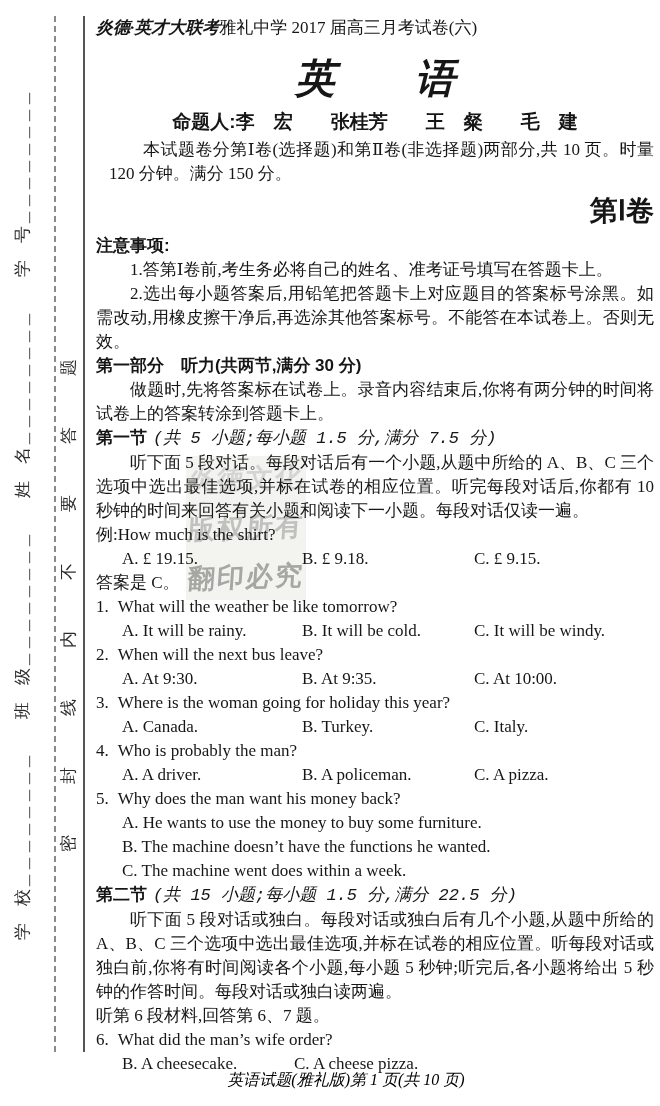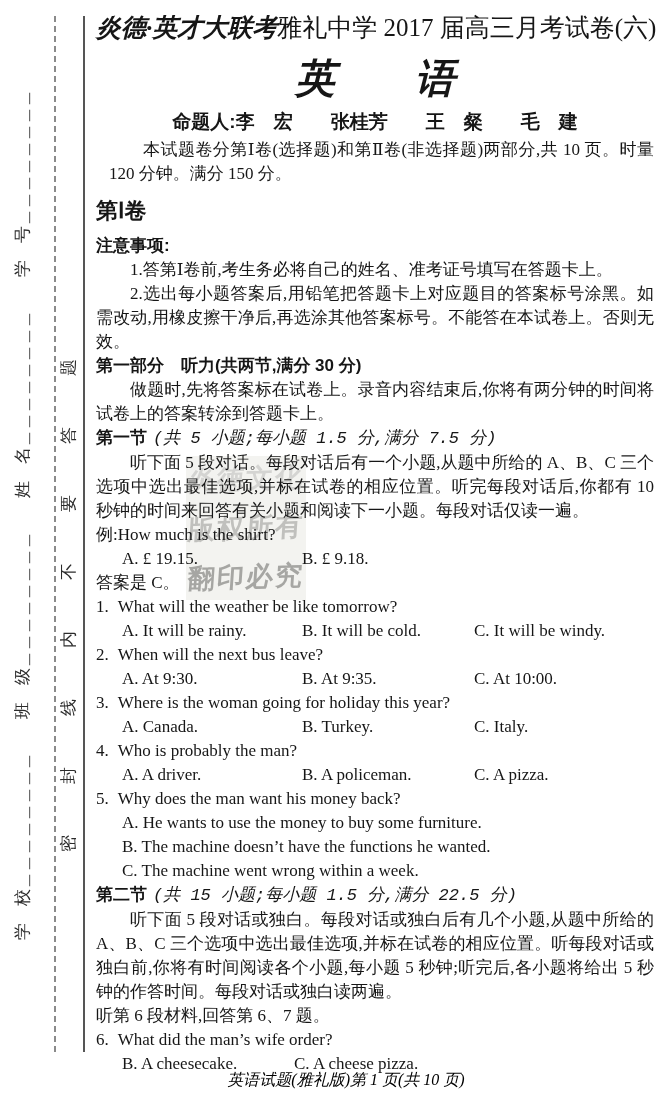--- a/index.html
+++ b/index.html
@@ -37,34 +37,34 @@
   }
   .wm1 { color:rgba(175,175,172,0.45); }
   .wm2 { color:rgba(158,158,155,0.6); }
   .wm3 { color:rgba(140,140,138,0.75); }
 
   
   .content {
     position:absolute; left:96px; top:10px; width:558px; z-index:1;
     font-size:17px; line-height:24px; text-align:justify;
   }
-  .title1 { text-align:left; font-size:25px; line-height:36px; white-space:nowrap; }
+  .title1 { text-align:left; font-size:17px; line-height:36px; white-space:nowrap; }
   .title1 .script { font-weight:bold; font-style:italic; }
   .subject {
     text-align:center; font-size:40px; line-height:48px; font-weight:bold;
     margin-top:8px; font-family:"Liberation Sans","DejaVu Sans",sans-serif;font-style:italic;
   }
   .authors {
     text-align:center; font-size:19px; line-height:26px; font-weight:bold;
     margin-top:7px; font-family:"Liberation Sans","DejaVu Sans",sans-serif;
   }
   .p-indent { text-indent:2em; }
   .intro { margin-top:3px;margin-left:13px; }
   .vol {
-    text-align:left; font-size:22px; line-height:42px; font-weight:bold;
+    text-align:right; font-size:28px; line-height:42px; font-weight:bold;
     margin:4px 0 2px; font-family:Liberation Sans, sans-serif;
   }
   .bold-head { font-weight:bold; font-family:"Liberation Sans","DejaVu Sans",sans-serif; }
   .note { font-style:italic; }
   .sec-note { margin-left:6px;font-family:Liberation Mono, monospace; }
   .q .num { margin-right:9px; }
   .opts { display:flex; padding-left:26px; text-align:left; }
   .opts .o1 { width:180px; } .opts .o2 { width:172px; } .opts .o3 { flex:1; }
   .stackopt { padding-left:26px; }
 
@@ -112,20 +112,21 @@
 
     <div>
       <span class="bold-head">第一节</span><span class="note sec-note">(共 5 小题;每小题 1.5 分,满分 7.5 分)</span>
     </div>
     <div class="p-indent">听下面 5 段对话。每段对话后有一个小题,从题中所给的 A、B、C 三个选项中选出最佳选项,并标在试卷的相应位置。听完每段对话后,你都有 10 秒钟的时间来回答有关小题和阅读下一小题。每段对话仅读一遍。</div>
 
     <div>例:How much is the shirt?</div>
     <div class="opts">
       <span class="o1">A. £ 19.15.</span>
       <span class="o2">B. £ 9.18.</span>
+      <span class="o3">C. £ 9.15.</span>
     </div>
     <div>答案是 C。</div>
 
     <div class="q">
       <span class="num">1.</span><span>What will the weather be like tomorrow?</span>
     </div>
     <div class="opts">
       <span class="o1">A. It will be rainy.</span>
       <span class="o2">B. It will be cold.</span>
       <span class="o3">C. It will be windy.</span>
@@ -156,21 +157,21 @@
       <span class="o1">A. A driver.</span>
       <span class="o2">B. A policeman.</span>
       <span class="o3">C. A pizza.</span>
     </div>
 
     <div class="q">
       <span class="num">5.</span><span>Why does the man want his money back?</span>
     </div>
     <div class="stackopt">A. He wants to use the money to buy some furniture.</div>
     <div class="stackopt">B. The machine doesn’t have the functions he wanted.</div>
-    <div class="stackopt">C. The machine went wrong within a week.</div>
+    <div class="stackopt">C. The machine went does within a week.</div>
 
     <div>
       <span class="bold-head">第二节</span><span class="note sec-note">(共 15 小题;每小题 1.5 分,满分 22.5 分)</span>
     </div>
     <div class="p-indent">听下面 5 段对话或独白。每段对话或独白后有几个小题,从题中所给的 A、B、C 三个选项中选出最佳选项,并标在试卷的相应位置。听每段对话或独白前,你将有时间阅读各个小题,每小题 5 秒钟;听完后,各小题将给出 5 秒钟的作答时间。每段对话或独白读两遍。</div>
 
     <div>听第 6 段材料,回答第 6、7 题。</div>
 
     <div class="q">
       <span class="num">6.</span><span>What did the man’s wife order?</span>

